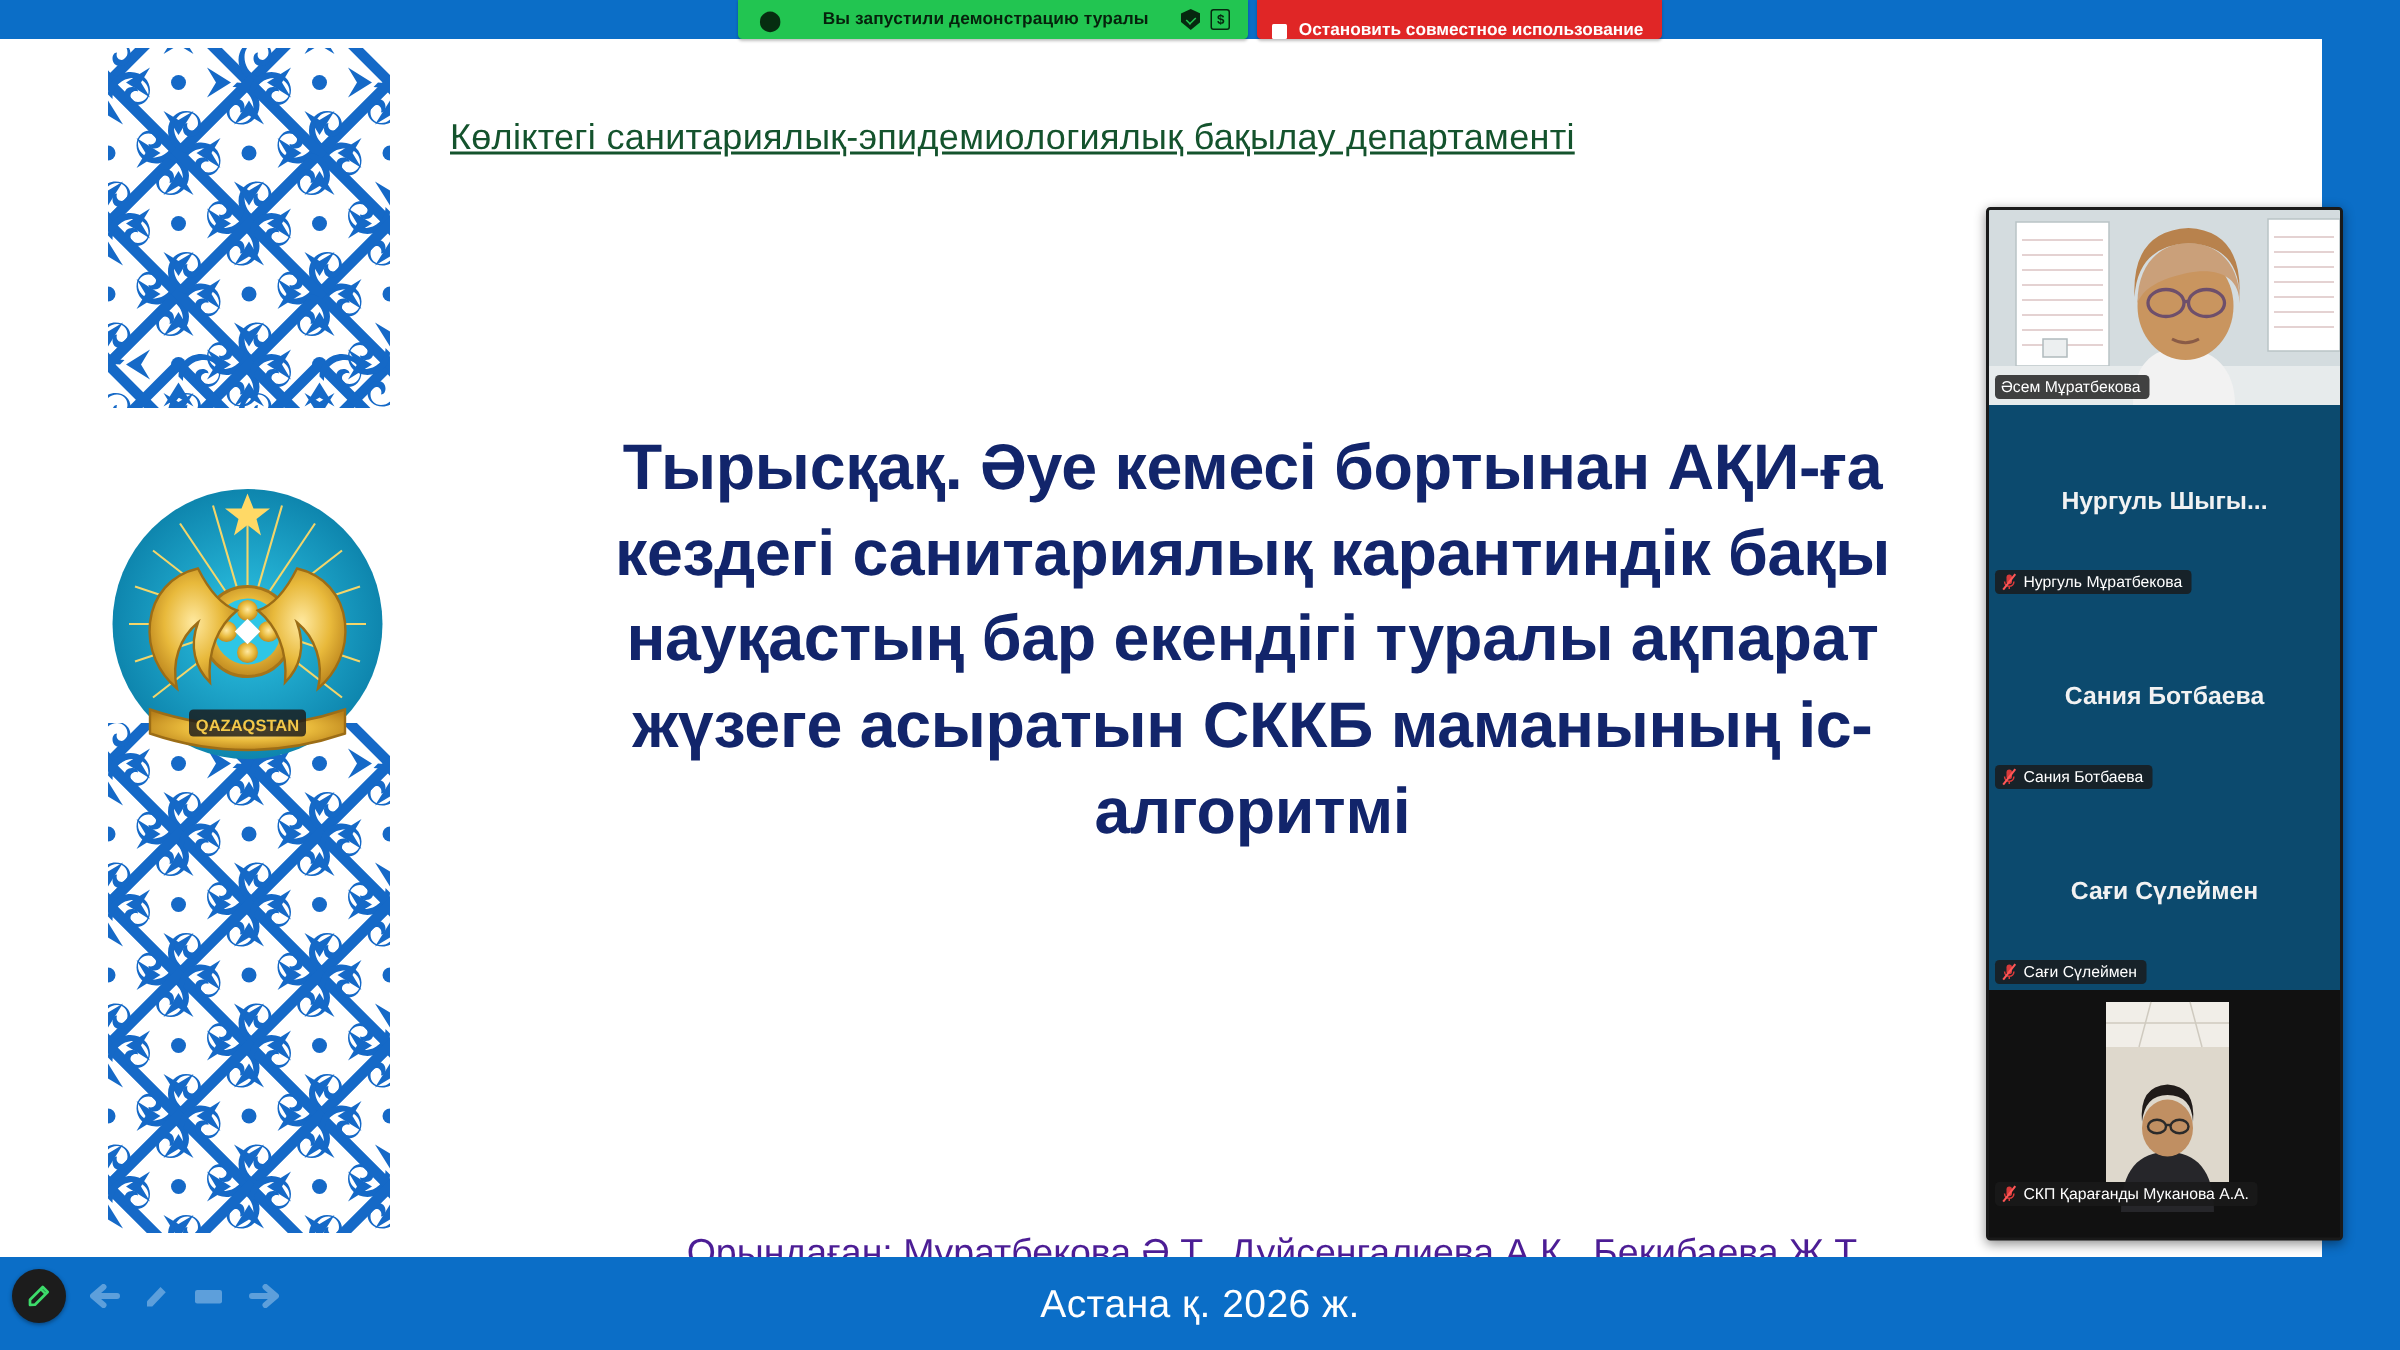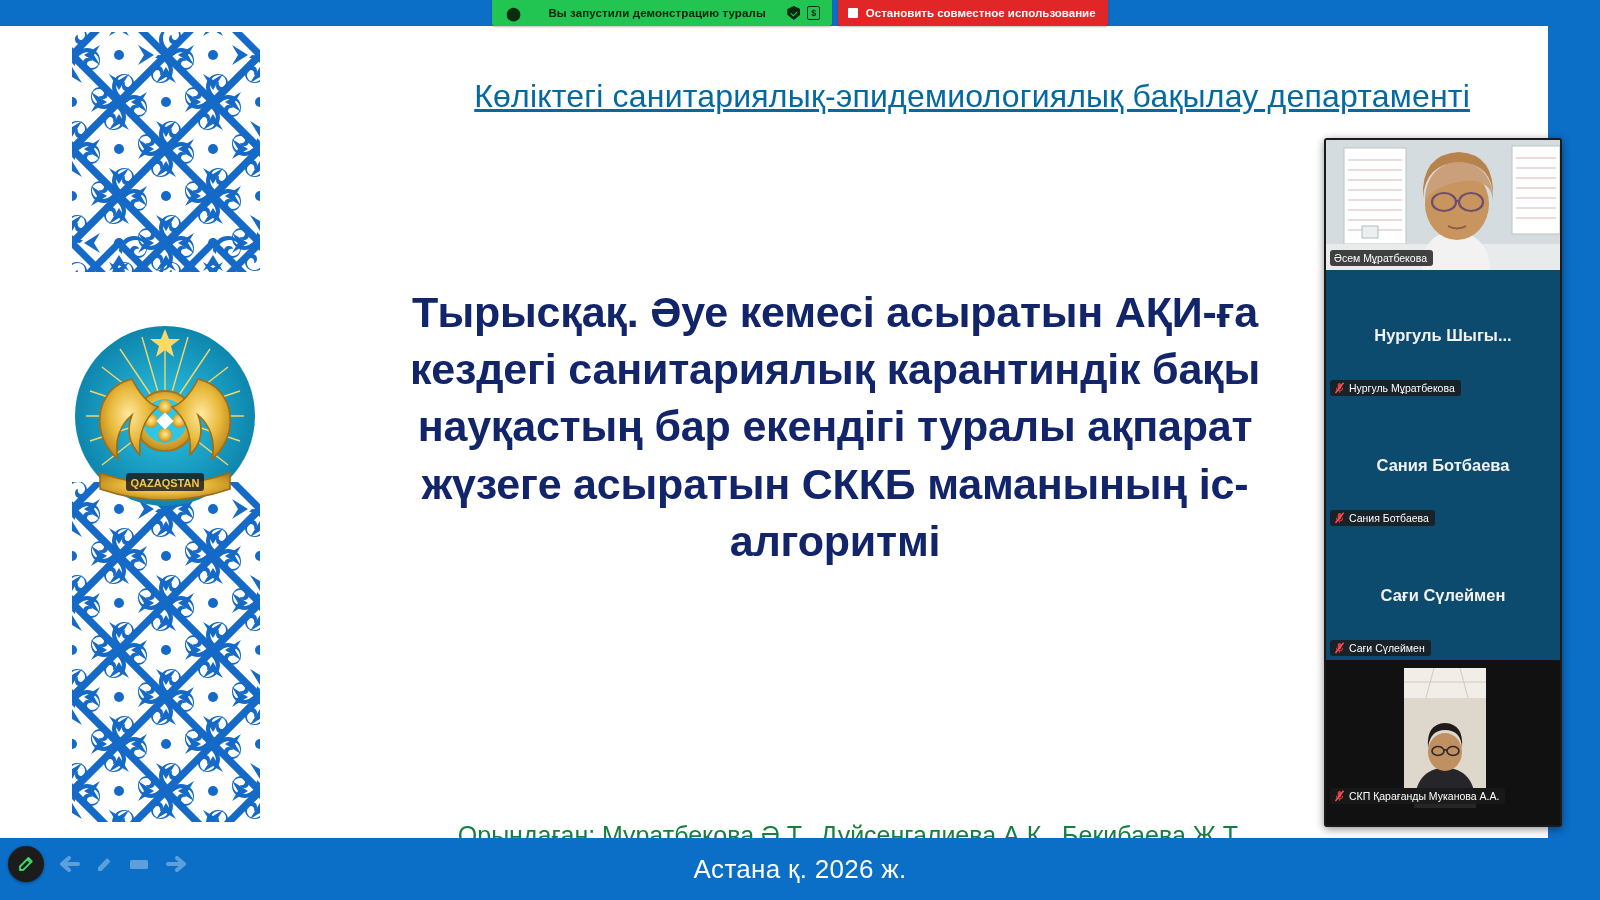--- a/index.html
+++ b/index.html
@@ -45,21 +45,21 @@
     clip-path:polygon(50% 0,100% 22%,100% 62%,50% 100%,0 62%,0 22%);
     display:flex;align-items:center;justify-content:center;
   }
   .shield-ico::after{content:"";width:5px;height:3px;border-left:1.6px solid #22c551;
     border-bottom:1.6px solid #22c551;transform:rotate(-45deg);margin-top:-1px;}
   .dollar-ico{
     width:13px;height:14px;border:1.4px solid #06280f;border-radius:2px;
     font-size:9px;line-height:12px;text-align:center;color:#06280f;font-weight:bold;
   }
   #stop-share-btn {
-    display:flex; align-items:center; height:26px;
+    display:flex; align-items:flex-end; height:26px;
     background:#e02626; border-radius:0 0 3px 3px;
     padding:0 12px 0 10px; gap:8px; margin-left:6px;
     box-shadow:0 1px 2px rgba(0,0,0,.25); cursor:pointer;
   }
   #stop-share-btn .stop-sq {
     width:10px;height:10px;background:#fff;border-radius:1px;flex:none;
   }
   #stop-share-btn .stop-text {
     color:#fff;font-size:11.5px;font-weight:bold;white-space:nowrap;
   }
@@ -79,37 +79,37 @@
   #orn-bottom { top:450px; height:340px; }
   .orn-block svg { display:block; }
 
   #emblem {
     position:absolute; left:70px; top:295px; width:190px; height:195px;
   }
 
   
   #slide-heading {
     position:absolute; left:300px; top:52px; width:1170px;
-    text-align:right; font-size:32px; color:#0369a1; font-weight:400;
+    text-align:left; font-size:24px; color:#14532d; font-weight:400;
     text-decoration:underline; letter-spacing:.2px;
     font-family:"Liberation Sans", sans-serif;
   }
 
   
   #slide-title {
     position:absolute; left:270px; top:258px; width:1130px;
     text-align:center; color:#12256b;
     font-size:43px; font-weight:bold; line-height:1.33;
     letter-spacing:-.2px;
   }
 
   
   #slide-authors {
     position:absolute; left:300px; top:795px; width:1100px;
-    text-align:center; color:#15803d; font-size:25px;
+    text-align:center; color:#4c1d95; font-size:25px;
     text-decoration:underline; white-space:nowrap;
   }
 
   
   #bottom-bar {
     position:absolute; left:0; bottom:0; width:1600px; height:62px;
     background:#0b6ec7; z-index:30;
     display:flex; align-items:center; justify-content:center;
   }
   #slide-footer {
@@ -312,21 +312,21 @@
 
         <path d="M30,152 q65,22 130,0 l0,16 q-65,22 -130,0 z" fill="url(#gold)" stroke="#9c6d16" stroke-width="1.6"></path>
         <rect x="56" y="152" width="78" height="18" rx="3" fill="#1a1a1a" opacity=".82"></rect>
         <text x="95" y="166" text-anchor="middle" font-family="'Liberation Sans',sans-serif" font-size="11" font-weight="bold" fill="#f2c849">QAZAQSTAN</text>
       </svg>
     </div>
 
     <div id="slide-heading">Көліктегі санитариялық-эпидемиологиялық бақылау департаменті</div>
 
     <div id="slide-title">
-      <div>Тырысқақ. Әуе кемесі асыратын АҚИ-ға</div>
+      <div>Тырысқақ. Әуе кемесі бортынан АҚИ-ға</div>
       <div>кездегі санитариялық карантиндік бақы</div>
       <div>науқастың бар екендігі туралы ақпарат</div>
       <div>жүзеге асыратын СККБ маманының іс-</div>
       <div>алгоритмі</div>
     </div>
 
     <div id="slide-authors">Орындаған: Мұратбекова Ә.Т., Дуйсенгалиева А.К., Бекибаева Ж.Т.</div>
 
   </div>
 

